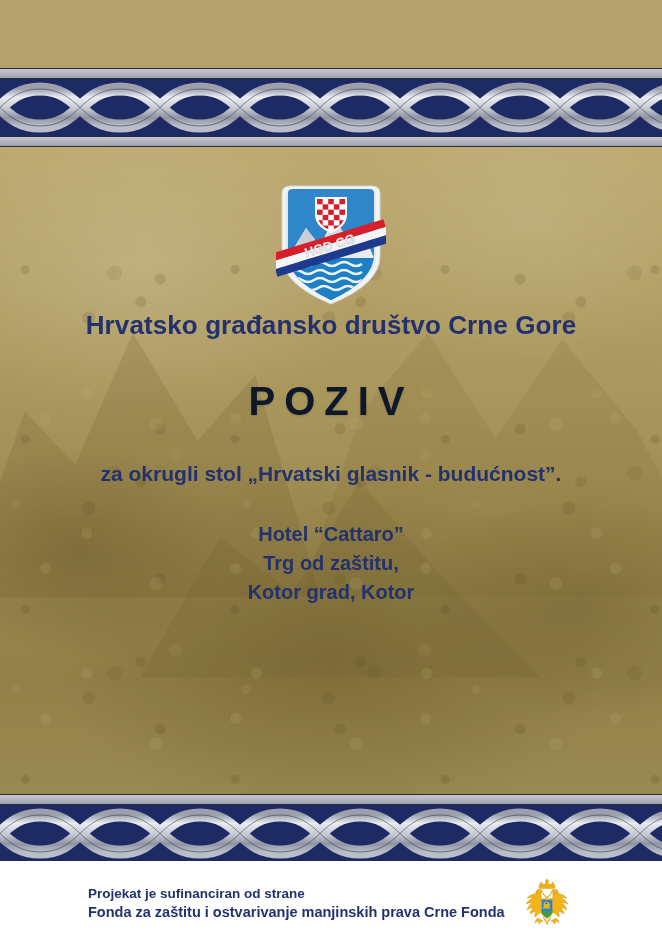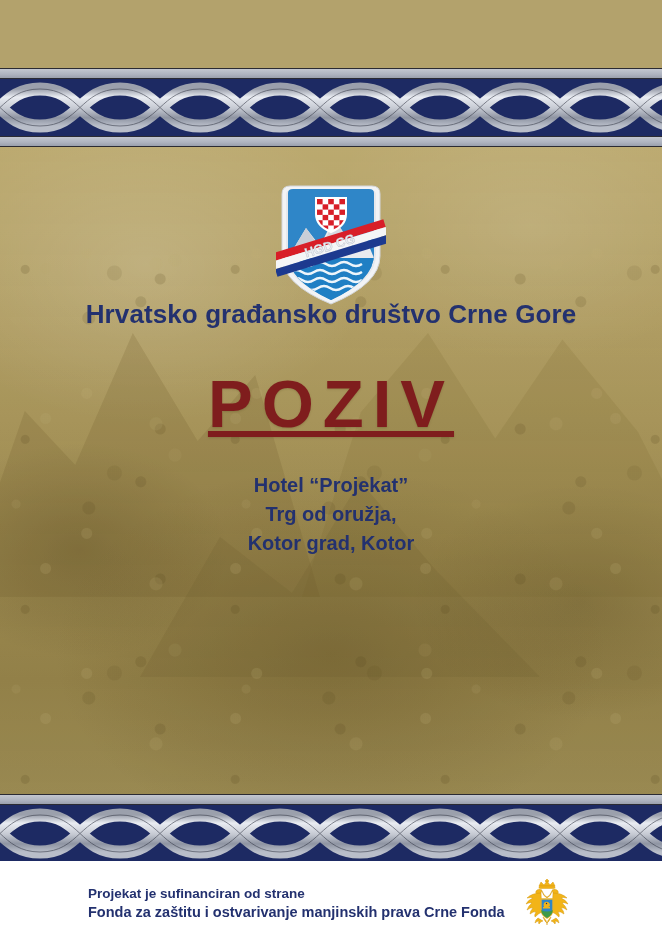--- a/index.html
+++ b/index.html
@@ -138,32 +138,31 @@
     left: 0;
     top: 300px;
     width: 662px;
     text-align: center;
     color: #23316f;
   }
   .org-name {
     font-size: 26px;
     font-weight: bold;
     letter-spacing: .1px;
-    margin: 0;
+    margin: 11px;
     line-height: 1.15;
   }
   .poziv {
     margin: 40px 0 0 0;
-    font-size: 67px;
+    font-size: 40px;
     font-weight: bold;
-    color: #7f1d1d;
+    color: #0f172a;
     letter-spacing: 9px;
     line-height: 1;
     text-shadow: 0 1px 2px rgba(80,66,26,.25);
-    text-decoration: underline;
   }
   .subtitle {
     margin: 40px 0 0 0;
     font-size: 21px;
     font-weight: bold;
     line-height: 1.2;
   }
   .date-block {
     margin: 36px 0 0 0;
     font-size: 20px;
@@ -311,25 +310,26 @@
         <text x="55" y="66" text-anchor="middle" font-family="Liberation Sans, sans-serif" font-size="13" font-weight="bold" fill="#e9ecf1" stroke="#b9bfc9" stroke-width=".4">HGD CG</text>
       </g>
     </svg>
   </div>
 
   <div class="content">
     <div class="org-name">Hrvatsko građansko društvo Crne Gore</div>
 
     <div class="poziv">POZIV</div>
 
+    <div class="subtitle">za okrugli stol „Hrvatski glasnik - budućnost”.</div>
 
 
     <div class="venue-block">
-      <div>Hotel “Projekat”</div>
-      <div>Trg od oružja,</div>
+      <div>Hotel “Cattaro”</div>
+      <div>Trg od zaštitu,</div>
       <div>Kotor grad, Kotor</div>
     </div>
   </div>
 
   <div class="braid-band bottom">
     <div class="braid-edge e-top"></div>
     <div class="braid-core">
       <svg class="braid-svg" viewBox="0 0 662 57" preserveAspectRatio="none">
         <defs>
           <linearGradient id="strandGradB" x1="0" y1="0" x2="0" y2="1">

